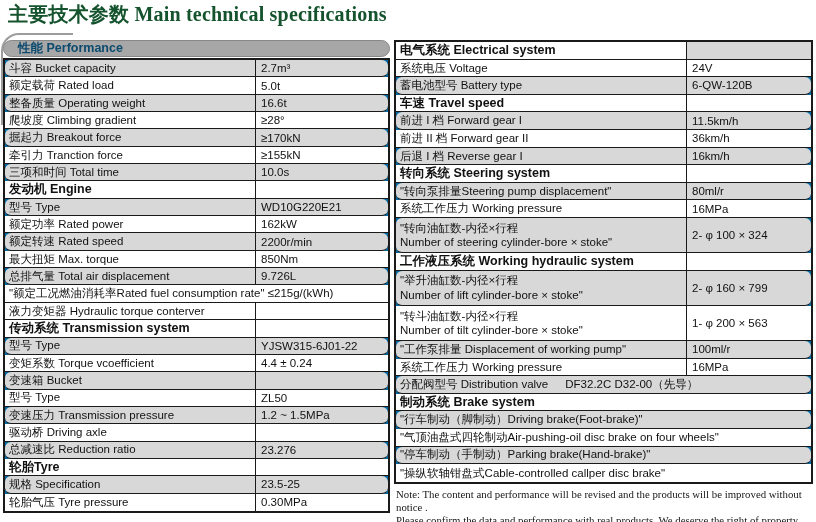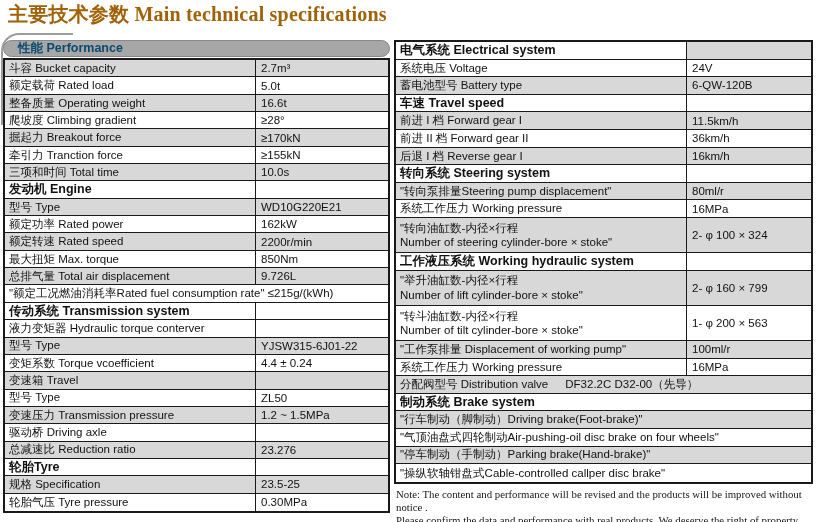--- a/index.html
+++ b/index.html
@@ -9,21 +9,21 @@
   }
   html,body{margin:0;padding:0;}
   body{
     width:816px;height:522px;position:relative;overflow:hidden;
     background:#ffffff;color:#111;
     font-family:"Liberation Sans", sans-serif;
   }
   .title{
     position:absolute;left:8px;top:1px;margin:0;
     font-family:"Liberation Serif", serif;
-    font-size:20px;font-weight:bold;color:#a16207;letter-spacing:.2px;
+    font-size:20px;font-weight:bold;color:#14532d;letter-spacing:.2px;
     white-space:nowrap;
   }
   .corner-line{
     position:absolute;left:1px;top:33px;width:70px;height:90px;
     border-top:2px solid #9c9c9c;border-left:2px solid #9c9c9c;
     border-top-left-radius:18px;z-index:0;
   }
   .content{
     position:absolute;top:40px;left:3px;display:flex;gap:4px;z-index:1;
   }
@@ -41,21 +41,21 @@
   }
   .row{
     display:flex;box-sizing:border-box;
     border-bottom:1px solid var(--border);
     background:#fff;
   }
   .row:last-child{border-bottom:none;}
   .col-left .row{height:17.35px;}
   .col-right .row{height:17.6px;}
   .col-right .row.tall{height:35.2px;}
-  .row.shaded{background:var(--shade);}
+  .row.shaded{background:var(--shade);border-radius:6px;}
   .row.header{font-weight:bold;font-size:12.5px;}
   .cell{display:flex;align-items:center;box-sizing:border-box;overflow:hidden;}
   .label{flex:0 0 auto;padding-left:4px;white-space:pre-line;line-height:14.5px;}
   .col-left .label{width:250px;}
   .col-right .label{width:290px;}
   .value{flex:1 1 auto;border-left:1px solid var(--border);padding-left:5px;}
   .row.value-shaded .value{background:var(--shade);}
   .spanCell{width:100%;padding-left:4px;}
   .span-value{margin-left:17px;white-space:nowrap;text-align:right;}
   .note{
@@ -125,38 +125,38 @@
         </div>
         <div class="row shaded">
           <div class="cell label">总排气量 Total air displacement</div>
           <div class="cell value">9.726L</div>
         </div>
         <div class="row span">
           <div class="cell spanCell">
             <span>"额定工况燃油消耗率Rated fuel consumption rate"  ≤215g/(kWh)</span>
           </div>
         </div>
+        <div class="row">
+          <div class="cell label">液力变矩器 Hydraulic torque conterver</div>
+          <div class="cell value"></div>
+        </div>
         <div class="row header">
           <div class="cell label">传动系统 Transmission system</div>
-          <div class="cell value"></div>
-        </div>
-        <div class="row">
-          <div class="cell label">液力变矩器 Hydraulic torque conterver</div>
           <div class="cell value"></div>
         </div>
         <div class="row shaded">
           <div class="cell label">型号 Type</div>
           <div class="cell value">YJSW315-6J01-22</div>
         </div>
         <div class="row">
           <div class="cell label">变矩系数 Torque vcoefficient</div>
           <div class="cell value">4.4 ± 0.24</div>
         </div>
         <div class="row shaded">
-          <div class="cell label">变速箱 Travel</div>
+          <div class="cell label">变速箱 Bucket</div>
           <div class="cell value"></div>
         </div>
         <div class="row">
           <div class="cell label">型号 Type</div>
           <div class="cell value">ZL50</div>
         </div>
         <div class="row shaded">
           <div class="cell label">变速压力 Transmission pressure</div>
           <div class="cell value">1.2 ~ 1.5MPa</div>
         </div>

